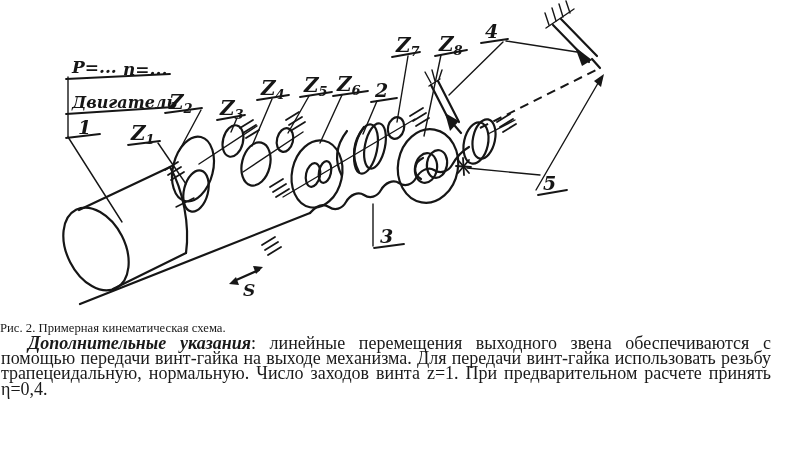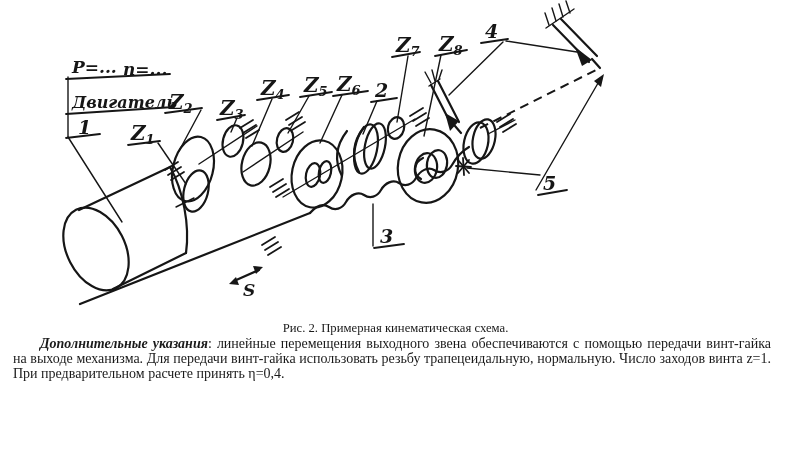--- a/index.html
+++ b/index.html
@@ -14,22 +14,22 @@
   .hx{stroke:#161616;stroke-width:1.8;fill:none;stroke-linecap:round;}
   .dash{stroke:#161616;stroke-width:2;fill:none;stroke-dasharray:9 6;}
   .fillb{fill:#161616;stroke:none;}
   .hand{font-family:"DejaVu Serif", serif;font-style:italic;font-weight:bold;fill:#161616;}
   .t20{font-size:20px;}
   .t19{font-size:19px;}
   .t17{font-size:17px;}
   .t16{font-size:16px;}
   .sub{font-size:13px;}
   
-  .caption{width:791px;text-align:center;font-size:12.7px;line-height:15px;margin-top:5px;}
-  .notes{margin:0 20px 0 13px;font-size:14px;line-height:15.2px;text-align:justify;}
+  .caption{width:791px;font-size:12.7px;line-height:15px;margin-top:5px;}
+  .notes{margin:0 20px 0 1px;font-size:18px;line-height:15.2px;text-align:justify;}
   .note{margin:0;text-indent:27px;}
   .lead{font-weight:bold;font-style:italic;}
 </style>
 </head>
 <body>
 
 <div class="page">
 
   <svg width="791" height="316" viewBox="0 0 791 316">
     <defs>

